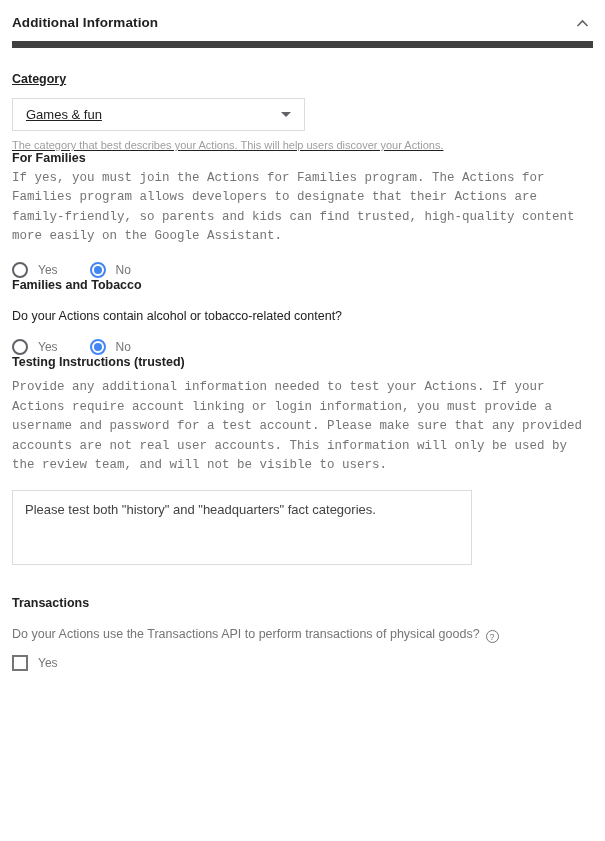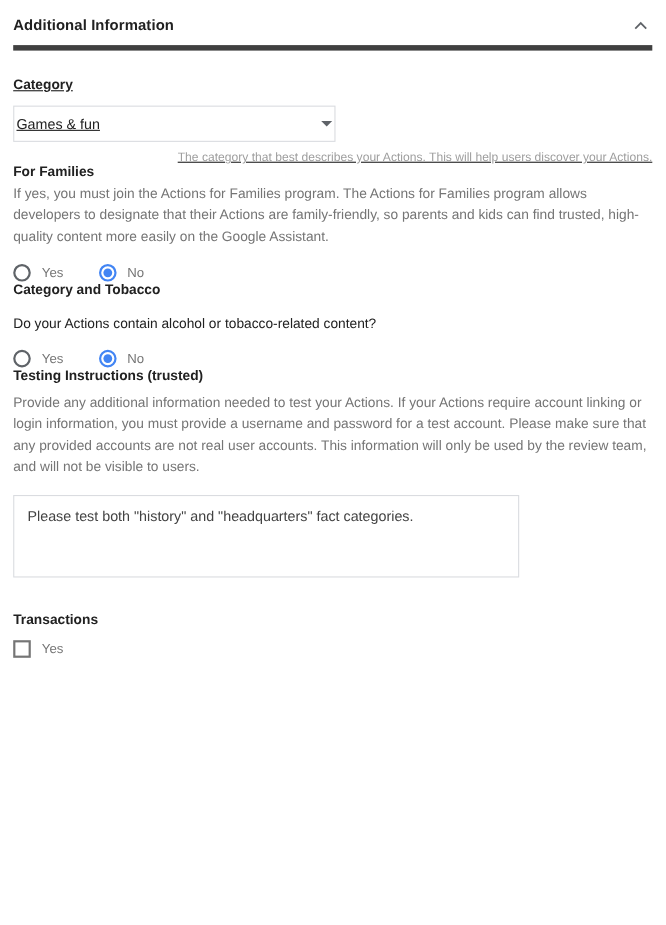--- a/index.html
+++ b/index.html
@@ -9,55 +9,55 @@
     font-family: "Liberation Sans", sans-serif;
     color: #212121;
     overflow: hidden;
   }
   .container { padding: 0 12px; }
 
   
   .section-header {
     display: flex; align-items: center; justify-content: space-between;
     padding: 15px 0 11px 0;
-    border-bottom: 5px solid #404040;
+    border-bottom: 7px solid #404040;
   }
   .section-header h1 { font-size: 13.5px; font-weight: bold; color: #212121; letter-spacing: 0.1px; }
   .collapse-btn { background: none; border: none; cursor: pointer; padding: 2px 4px; line-height: 0; }
 
   
   .field-label { font-size: 12.5px; font-weight: bold; color: #212121; }
   .question { font-size: 12.5px; color: #212121; line-height: 1.35; }
   .description { font-size: 12.5px; color: #757575; line-height: 1.55; }
   .helper { font-size: 11px; color: #9e9e9e; }
   .question-gray { font-size: 12.5px; color: #757575; line-height: 1.45; }
 
   
   .category-block { margin-top: 24px; text-decoration: underline; }
   .select-box {
     margin-top: 12px;
     width: 293px; height: 33px;
     border: 1px solid #dadce0;
     display: flex; align-items: center; justify-content: space-between;
-    padding: 0 2px;
+    padding: 0 13px;
     font-size: 13px; color: #212121;
     cursor: pointer; background: #fff;
   }
   .select-arrow {
     width: 0; height: 0;
     border-left: 5px solid transparent;
     border-right: 5px solid transparent;
     border-top: 5px solid #5f6368;
   }
-  .category-block .helper { margin-top: 8px; text-align: right; }
+  .category-block .helper { margin-top: 8px; }
 
   
   .form-section { }
   .form-section .question { margin-top: 16px; }
-  .form-section .description { margin-top: 4px; }
+  .form-section .description { margin-top: 4px; font-family: Liberation Mono, monospace; }
 
   
   .radio-row { display: flex; align-items: center; margin-top: 15px; }
   .radio-item { display: flex; align-items: center; margin-right: 32px; cursor: pointer; }
   .radio-circle {
     width: 16px; height: 16px; border-radius: 50%;
     border: 2px solid #5f6368; background: #fff;
     display: inline-block; position: relative; flex: none;
   }
   .radio-circle.checked { border-color: #4285f4; }
@@ -133,21 +133,21 @@
         <span class="radio-label">Yes</span>
       </div>
       <div class="radio-item">
         <span class="radio-circle checked"></span>
         <span class="radio-label">No</span>
       </div>
     </div>
   </div>
 
   <div class="form-section">
-    <div class="field-label">Category and Tobacco</div>
+    <div class="field-label">Families and Tobacco</div>
     <div class="question">Do your Actions contain alcohol or tobacco-related content?</div>
     <div class="radio-row">
       <div class="radio-item">
         <span class="radio-circle"></span>
         <span class="radio-label">Yes</span>
       </div>
       <div class="radio-item">
         <span class="radio-circle checked"></span>
         <span class="radio-label">No</span>
       </div>
@@ -157,20 +157,23 @@
   <div class="form-section testing-block">
     <div class="field-label">Testing Instructions (trusted)</div>
     <div class="description">Provide any additional information needed to test your Actions. If your Actions require account linking or login information, you must provide a username and password for a test account. Please make sure that any provided accounts are not real user accounts. This information will only be used by the review team, and will not be visible to users.</div>
     <textarea class="test-input" spellcheck="false" style="">Please test both "history" and "headquarters" fact categories.</textarea>
   </div>
 
   <div class="form-section tight">
     <div class="field-label">Transactions</div>
 
     <div class="q-group">
+      <div class="q-row question-gray">
+        <span>Do your Actions use the Transactions API to perform transactions of physical goods?</span><span class="help-icon">?</span>
+      </div>
       <div class="checkbox-row">
         <span class="checkbox-box"></span>
         <span class="checkbox-label">Yes</span>
       </div>
     </div>
 
   </div>
 
 </div>
 

